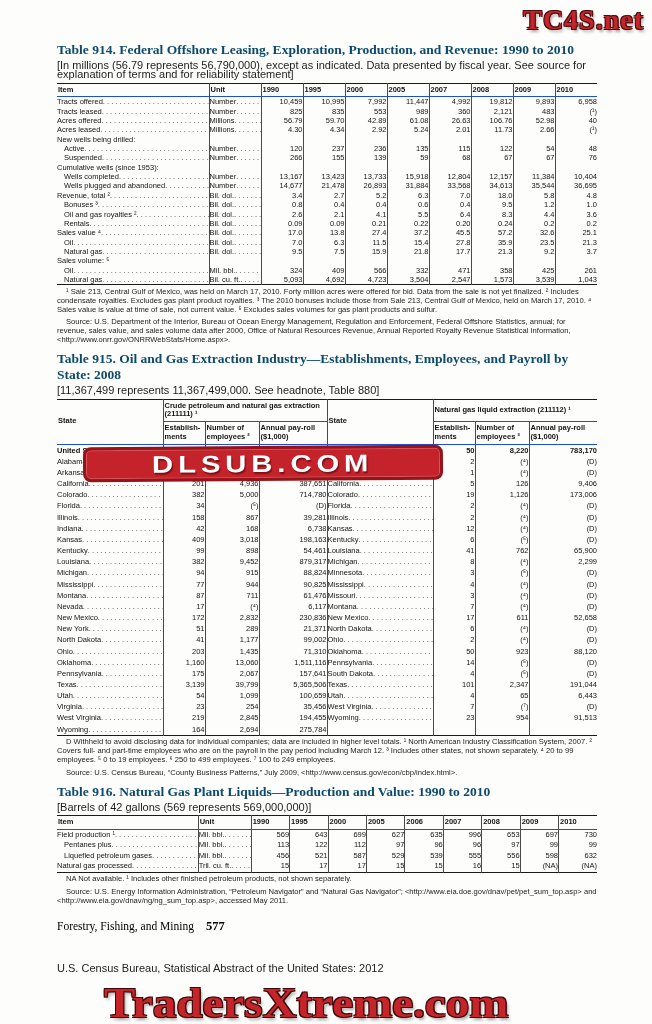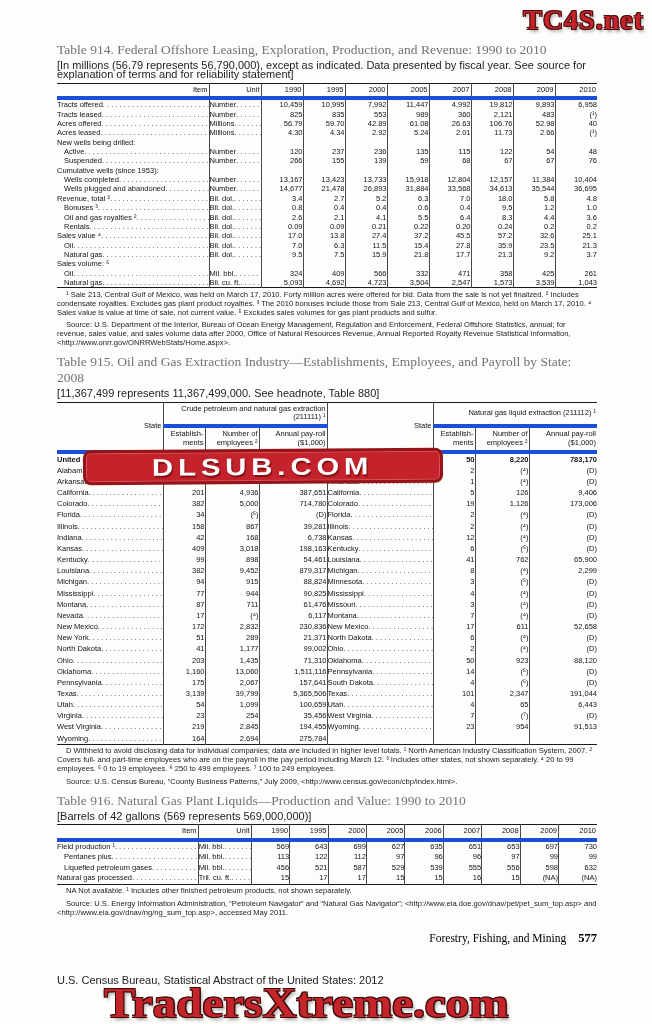--- a/index.html
+++ b/index.html
@@ -1,51 +1,51 @@
 <!DOCTYPE html>
 <html><head>
 <meta charset="utf-8">
 <style>
   *{box-sizing:border-box;margin:0;padding:0}
   html,body{width:652px;height:1024px}
   body{position:relative;background:#fdfdfb;overflow:hidden;
        font-family:"Liberation Sans","DejaVu Sans",sans-serif;color:#161616}
   .content{padding:42px 55px 0 57px}
 
-  .t-title{font-family:"Liberation Serif","DejaVu Serif",serif;font-weight:normal;
-           font-size:13.5px;line-height:16px;color:#737373;margin-top:6px}
+  .t-title{font-family:"Liberation Serif","DejaVu Serif",serif;font-weight:bold;
+           font-size:13.5px;line-height:16px;color:#0c4a6e;margin-top:6px}
   section:first-child .t-title{margin-top:0}
   .headnote{margin-top:3px;font-size:11px;line-height:9.3px;color:#1d1d1d;width:540px}
 
   table.stat{margin-top:3px;border-collapse:collapse;table-layout:fixed;width:540px;
              border-top:1.5px solid #1a1a1a;border-bottom:1.5px solid #1a1a1a;
              font-size:7.5px;color:#141414}
-  .stat th{font-weight:normal;text-align:right;vertical-align:middle;
-           border-bottom:4px solid #1d4ed8;padding:2px 1px;line-height:8.8px}
+  .stat th{font-weight:bold;text-align:left;vertical-align:middle;
+           border-bottom:1px solid #1d4ed8;padding:2px 1px;line-height:8.8px}
   .stat td{vertical-align:bottom;padding:0}
   .stat td+td,.stat th+th{border-left:1px solid #4a4a4a}
   .c-sub{border-left:1px solid #4a4a4a}
   .num{text-align:right;padding-right:3px;white-space:nowrap}
   .c-item,.c-state{padding-left:1px}
   .leader{display:flex;align-items:baseline;overflow:hidden}
   .lbl{white-space:nowrap}
   .dots{flex:1 1 0;min-width:0;white-space:nowrap;overflow:hidden;color:#222}
   .dots::before{content:" . . . . . . . . . . . . . . . . . . . . . . . . . . . . . . . . . . . . . . . . . . . ."}
   .ind .leader{padding-left:7px}
   .t914 tbody td{line-height:9.35px}
   .t916 tbody td{line-height:10.5px}
   .t915 tbody td{line-height:11.15px}
   tr.bold td,tr.bold .lbl{font-weight:bold}
   .c-group{line-height:9px;padding:2px 5px}
 
   .fn{margin-top:2.5px;width:540px;font-size:7.6px;line-height:8.9px;
       text-indent:9px;color:#1b1b1b}
   .fn+.fn{margin-top:4px}
 
-  .pagefooter{margin-top:13px;width:540px;text-align:right;
+  .pagefooter{margin-top:13px;width:540px;text-align:left;
               font-family:"Liberation Serif","DejaVu Serif",serif;font-size:11.5px;color:#000}
   .pageno{font-weight:bold;font-size:12.5px;margin-left:12px}
   .census{margin-top:28px;font-size:11px;color:#222}
 
   .t915wrap{position:relative}
   .stamp{position:absolute;left:26px;top:47px;width:360px;height:35px;z-index:6;
          background:#c4232b;border:3px solid #951419;border-radius:8px;
          display:flex;align-items:center;justify-content:center;
          transform:rotate(-0.4deg);box-shadow:0 0 0 1px #d8565b inset}
   .stamptext{color:#fff;font-weight:bold;font-size:24px;letter-spacing:4px;
@@ -1126,21 +1126,21 @@
               <div class="leader">
                 <span class="lbl">Mil. bbl.</span>
                 <span class="dots"></span>
               </div>
             </td>
             <td class="num">569</td>
             <td class="num">643</td>
             <td class="num">699</td>
             <td class="num">627</td>
             <td class="num">635</td>
-            <td class="num">651</td>
+            <td class="num">996</td>
             <td class="num">653</td>
             <td class="num">697</td>
             <td class="num">730</td>
           </tr>
           <tr>
             <td class="c-item ind">
               <div class="leader">
                 <span class="lbl">Pentanes plus</span>
                 <span class="dots"></span>
               </div>

